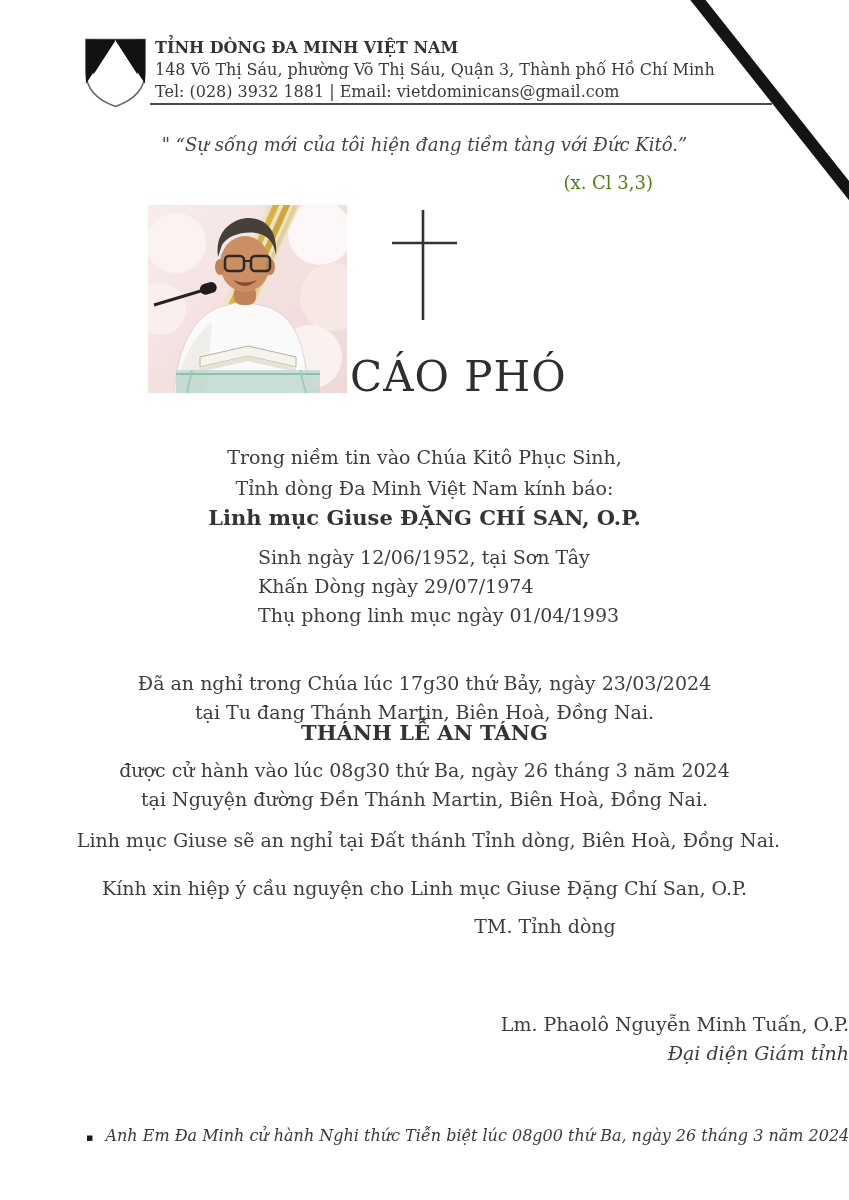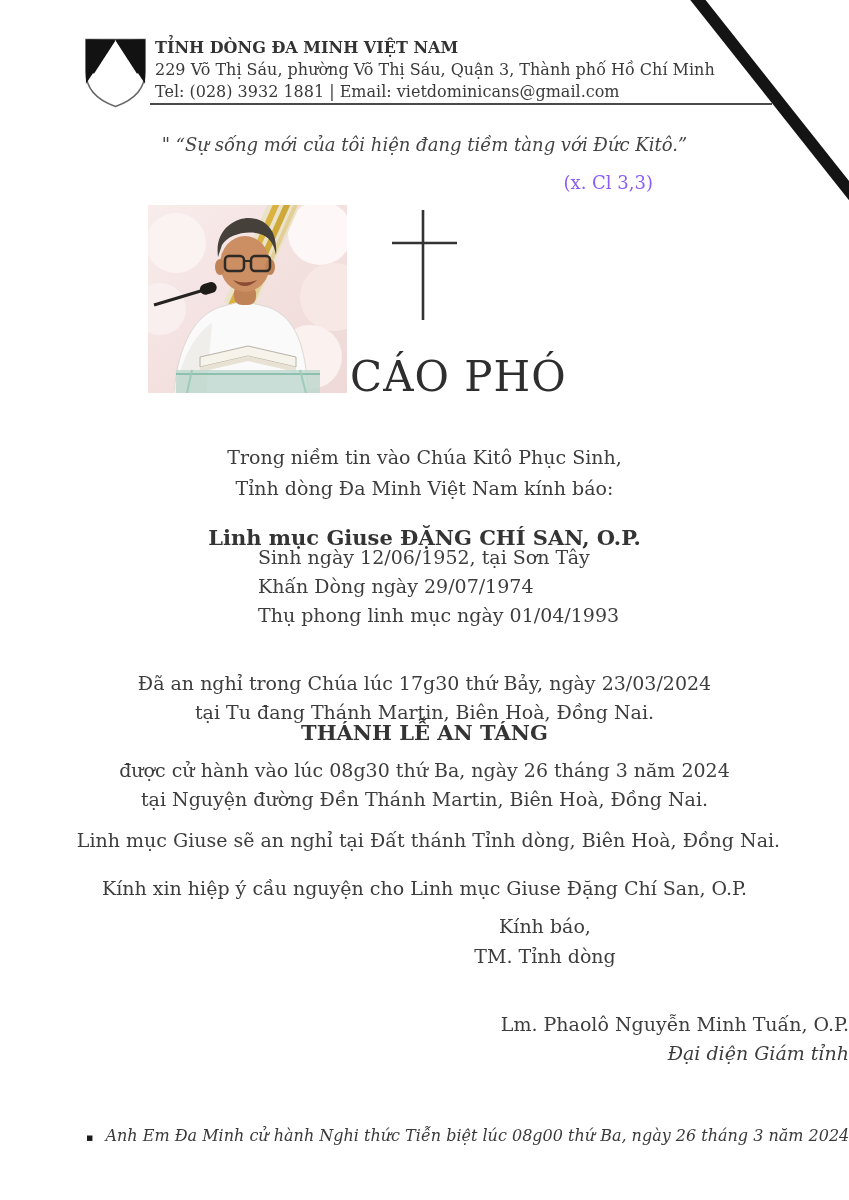--- a/index.html
+++ b/index.html
@@ -18,31 +18,31 @@
   .ribbon{position:absolute;top:0;right:0;width:240px;height:220px;pointer-events:none;}
 
   
   .logo{position:absolute;left:82px;top:36px;width:67px;height:74px;}
   .hdr-text{position:absolute;left:155px;top:37px;line-height:22px;font-size:16px;color:#3a3a3a;}
   .hdr-org{font-weight:bold;font-size:16px;color:#333;}
   .hdr-rule{position:absolute;left:150px;top:103px;width:622px;height:1.5px;background:#4a4a4a;}
 
   
   .quote{position:absolute;left:0;right:0;top:134px;text-align:center;font-style:italic;font-size:18px;color:#444;}
-  .quote-ref{position:absolute;right:196px;top:172px;font-size:18px;color:#8b5cf6;}
+  .quote-ref{position:absolute;right:196px;top:172px;font-size:18px;color:#4d7c0f;}
 
   
   .photo{position:absolute;left:148px;top:205px;width:199px;height:188px;overflow:hidden;}
   .cross{position:absolute;left:386px;top:206px;width:76px;height:118px;}
   .doc-title{position:absolute;left:350px;top:352px;font-size:42px;letter-spacing:1px;color:#2e2e2e;}
 
   
   .blk{position:absolute;left:0;right:0;text-align:center;font-size:19px;line-height:31px;color:#3d3d3d;}
   .intro{top:442px;}
-  .deceased-name{top:502px;font-size:21px;font-weight:bold;color:#343434;margin-top:20px;}
+  .deceased-name{top:502px;font-size:21px;font-weight:bold;color:#343434;}
   .details{position:absolute;left:258px;top:543px;text-align:left;font-size:19px;line-height:29px;color:#3d3d3d;}
   .death{top:636px;line-height:29px;margin-top:33px;}
   .funeral-head{top:717px;font-size:21px;font-weight:bold;color:#343434;}
   .funeral{top:756px;line-height:29px;}
   .burial{top:825px;padding-left:8px;}
   .prayer{top:873px;}
   .signoff{position:absolute;left:241px;right:0;top:911px;text-align:center;font-size:19px;line-height:30px;}
   .signature{position:absolute;left:213px;right:0;top:1010px;text-align:right;font-size:19px;line-height:29px;}
   .signer-title{font-style:italic;}
 
@@ -62,21 +62,21 @@
 
   <svg class="logo" viewBox="0 0 68 74">
     <path d="M4,3 H64 V36 C64,54 51,65 34,71 C17,65 4,54 4,36 Z" fill="#ffffff" stroke="#666" stroke-width="1.6"></path>
     <path d="M4,3 L34,3 L4,48 Z" fill="#121212"></path>
     <path d="M64,3 L34,3 L64,48 Z" fill="#121212"></path>
     <path d="M5,3 L34,4 L12,38 C8,32 5,20 5,3 Z" fill="#121212"></path>
     <path d="M63,3 L34,4 L56,38 C60,32 63,20 63,3 Z" fill="#121212"></path>
   </svg>
   <div class="hdr-text">
     <div class="hdr-org nowrap">TỈNH DÒNG ĐA MINH VIỆT NAM</div>
-    <div class="nowrap">229 Võ Thị Sáu, phường Võ Thị Sáu, Quận 3, Thành phố Hồ Chí Minh</div>
+    <div class="nowrap">148 Võ Thị Sáu, phường Võ Thị Sáu, Quận 3, Thành phố Hồ Chí Minh</div>
     <div class="nowrap">Tel: (028) 3932 1881 | Email: vietdominicans@gmail.com</div>
   </div>
   <div class="hdr-rule"></div>
 
   <div class="quote nowrap">" “Sự sống mới của tôi hiện đang tiềm tàng với Đức Kitô.”</div>
   <div class="quote-ref nowrap">(x. Cl 3,3)</div>
 
   <svg class="photo" viewBox="0 0 199 188">
     <defs>
       <linearGradient id="pgbg" x1="0" y1="0" x2="1" y2="1">
@@ -145,21 +145,20 @@
 
   <div class="blk funeral-head nowrap">THÁNH LỄ AN TÁNG</div>
   <div class="blk funeral">
     <div class="nowrap">được cử hành vào lúc 08g30 thứ Ba, ngày 26 tháng 3 năm 2024</div>
     <div class="nowrap">tại Nguyện đường Đền Thánh Martin, Biên Hoà, Đồng Nai.</div>
   </div>
   <div class="blk burial nowrap">Linh mục Giuse sẽ an nghỉ tại Đất thánh Tỉnh dòng, Biên Hoà, Đồng Nai.</div>
   <div class="blk prayer nowrap">Kính xin hiệp ý cầu nguyện cho Linh mục Giuse Đặng Chí San, O.P.</div>
 
   <div class="signoff">
-    <div class="nowrap">Kính báo,</div>
     <div class="nowrap">TM. Tỉnh dòng</div>
   </div>
 
   <div class="signature">
     <div class="nowrap">Lm. Phaolô Nguyễn Minh Tuấn, O.P.</div>
     <div class="signer-title nowrap">Đại diện Giám tỉnh</div>
   </div>
 
   <div class="footnote">
     <span class="bullet">▪</span>

